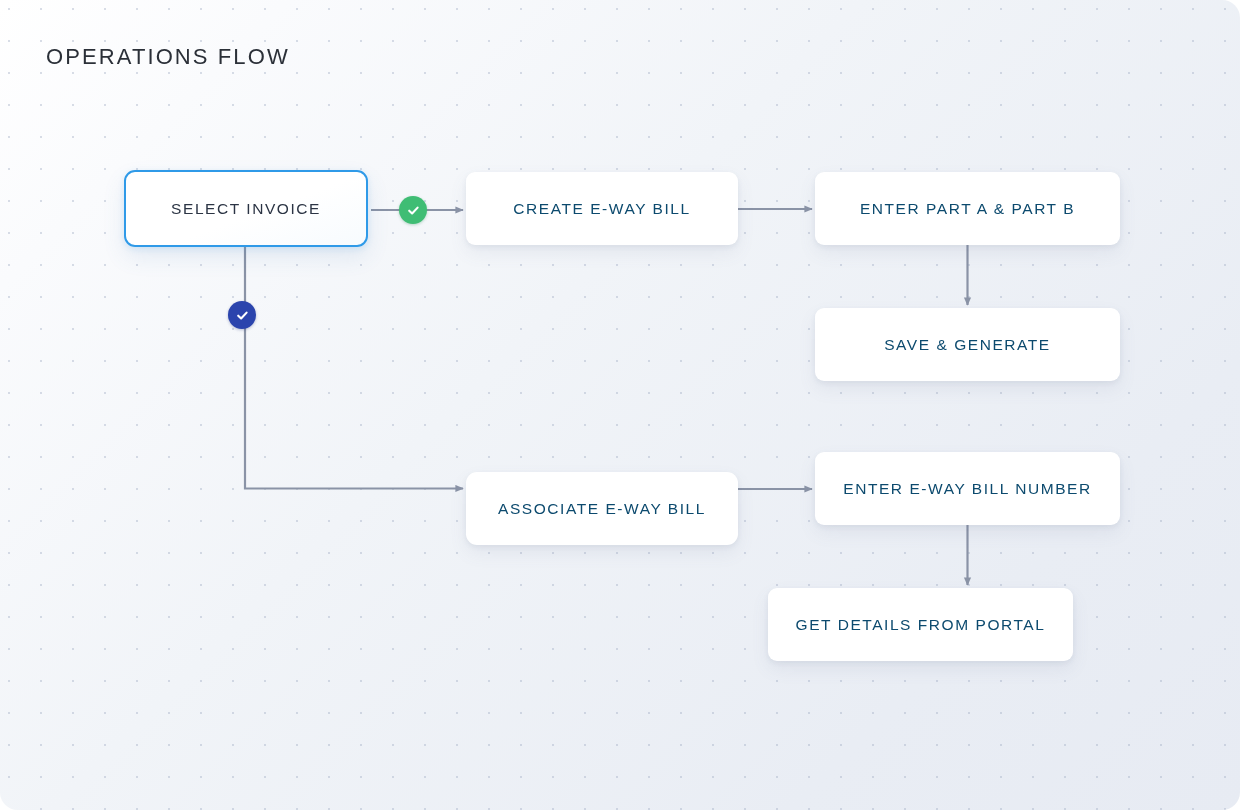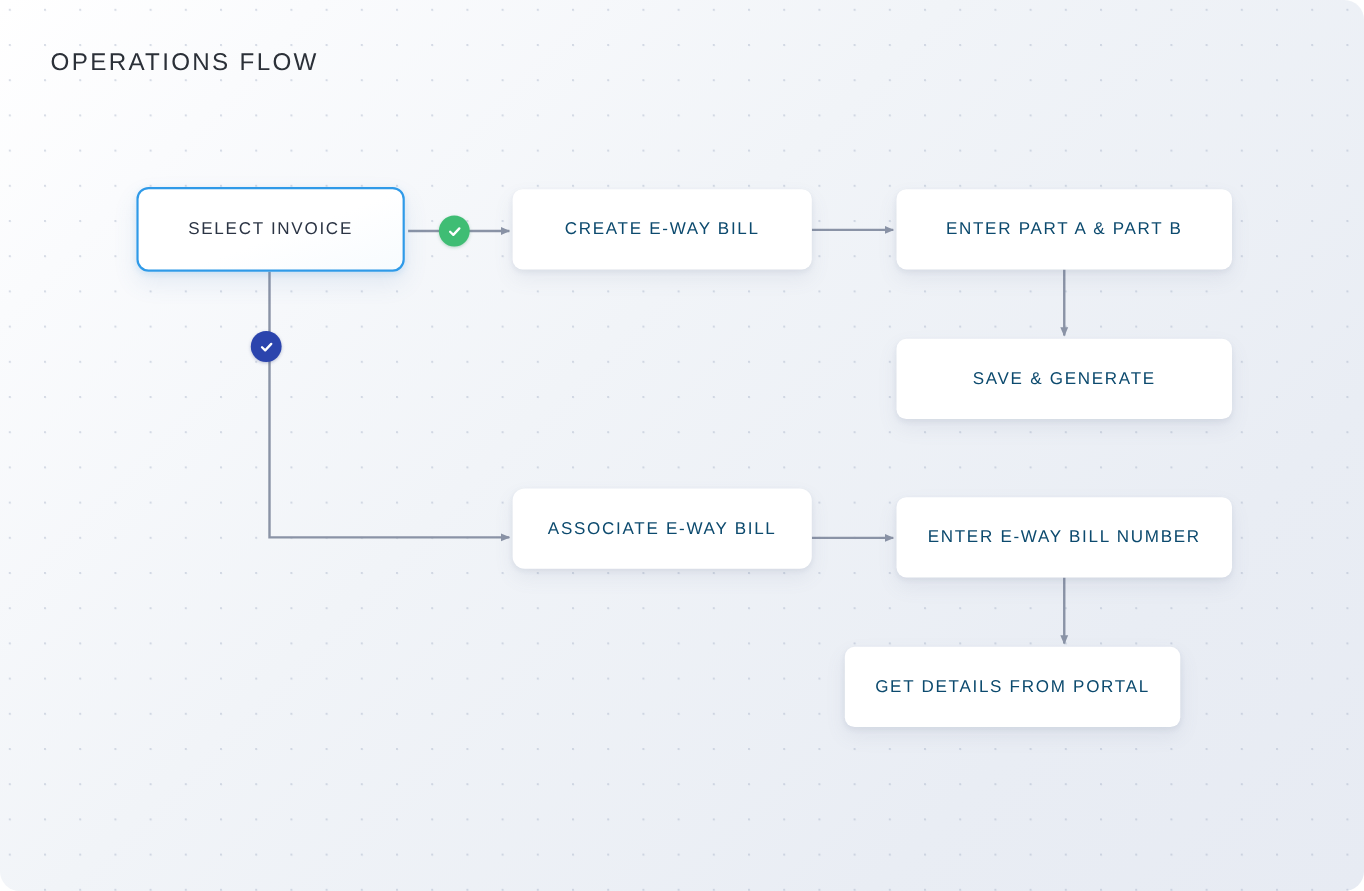--- a/index.html
+++ b/index.html
@@ -143,21 +143,21 @@
   </div>
 
   <div class="node" style="left:815px; top:172px; width:305px; height:73px;">
     <span class="node-label">ENTER PART A &amp; PART B</span>
   </div>
 
   <div class="node" style="left:815px; top:308px; width:305px; height:73px;">
     <span class="node-label">SAVE &amp; GENERATE</span>
   </div>
 
-  <div class="node" style="left:466px; top:444px; width:272px; height:73px;border-radius:11px;">
+  <div class="node" style="left:466px; top:472px; width:272px; height:73px;border-radius:11px;">
     <span class="node-label">ASSOCIATE E-WAY BILL</span>
   </div>
 
   <div class="node" style="left:815px; top:452px; width:305px; height:73px;">
     <span class="node-label">ENTER E-WAY BILL NUMBER</span>
   </div>
 
   <div class="node" style="left:768px; top:588px; width:305px; height:73px;">
     <span class="node-label">GET DETAILS FROM PORTAL</span>
   </div>

